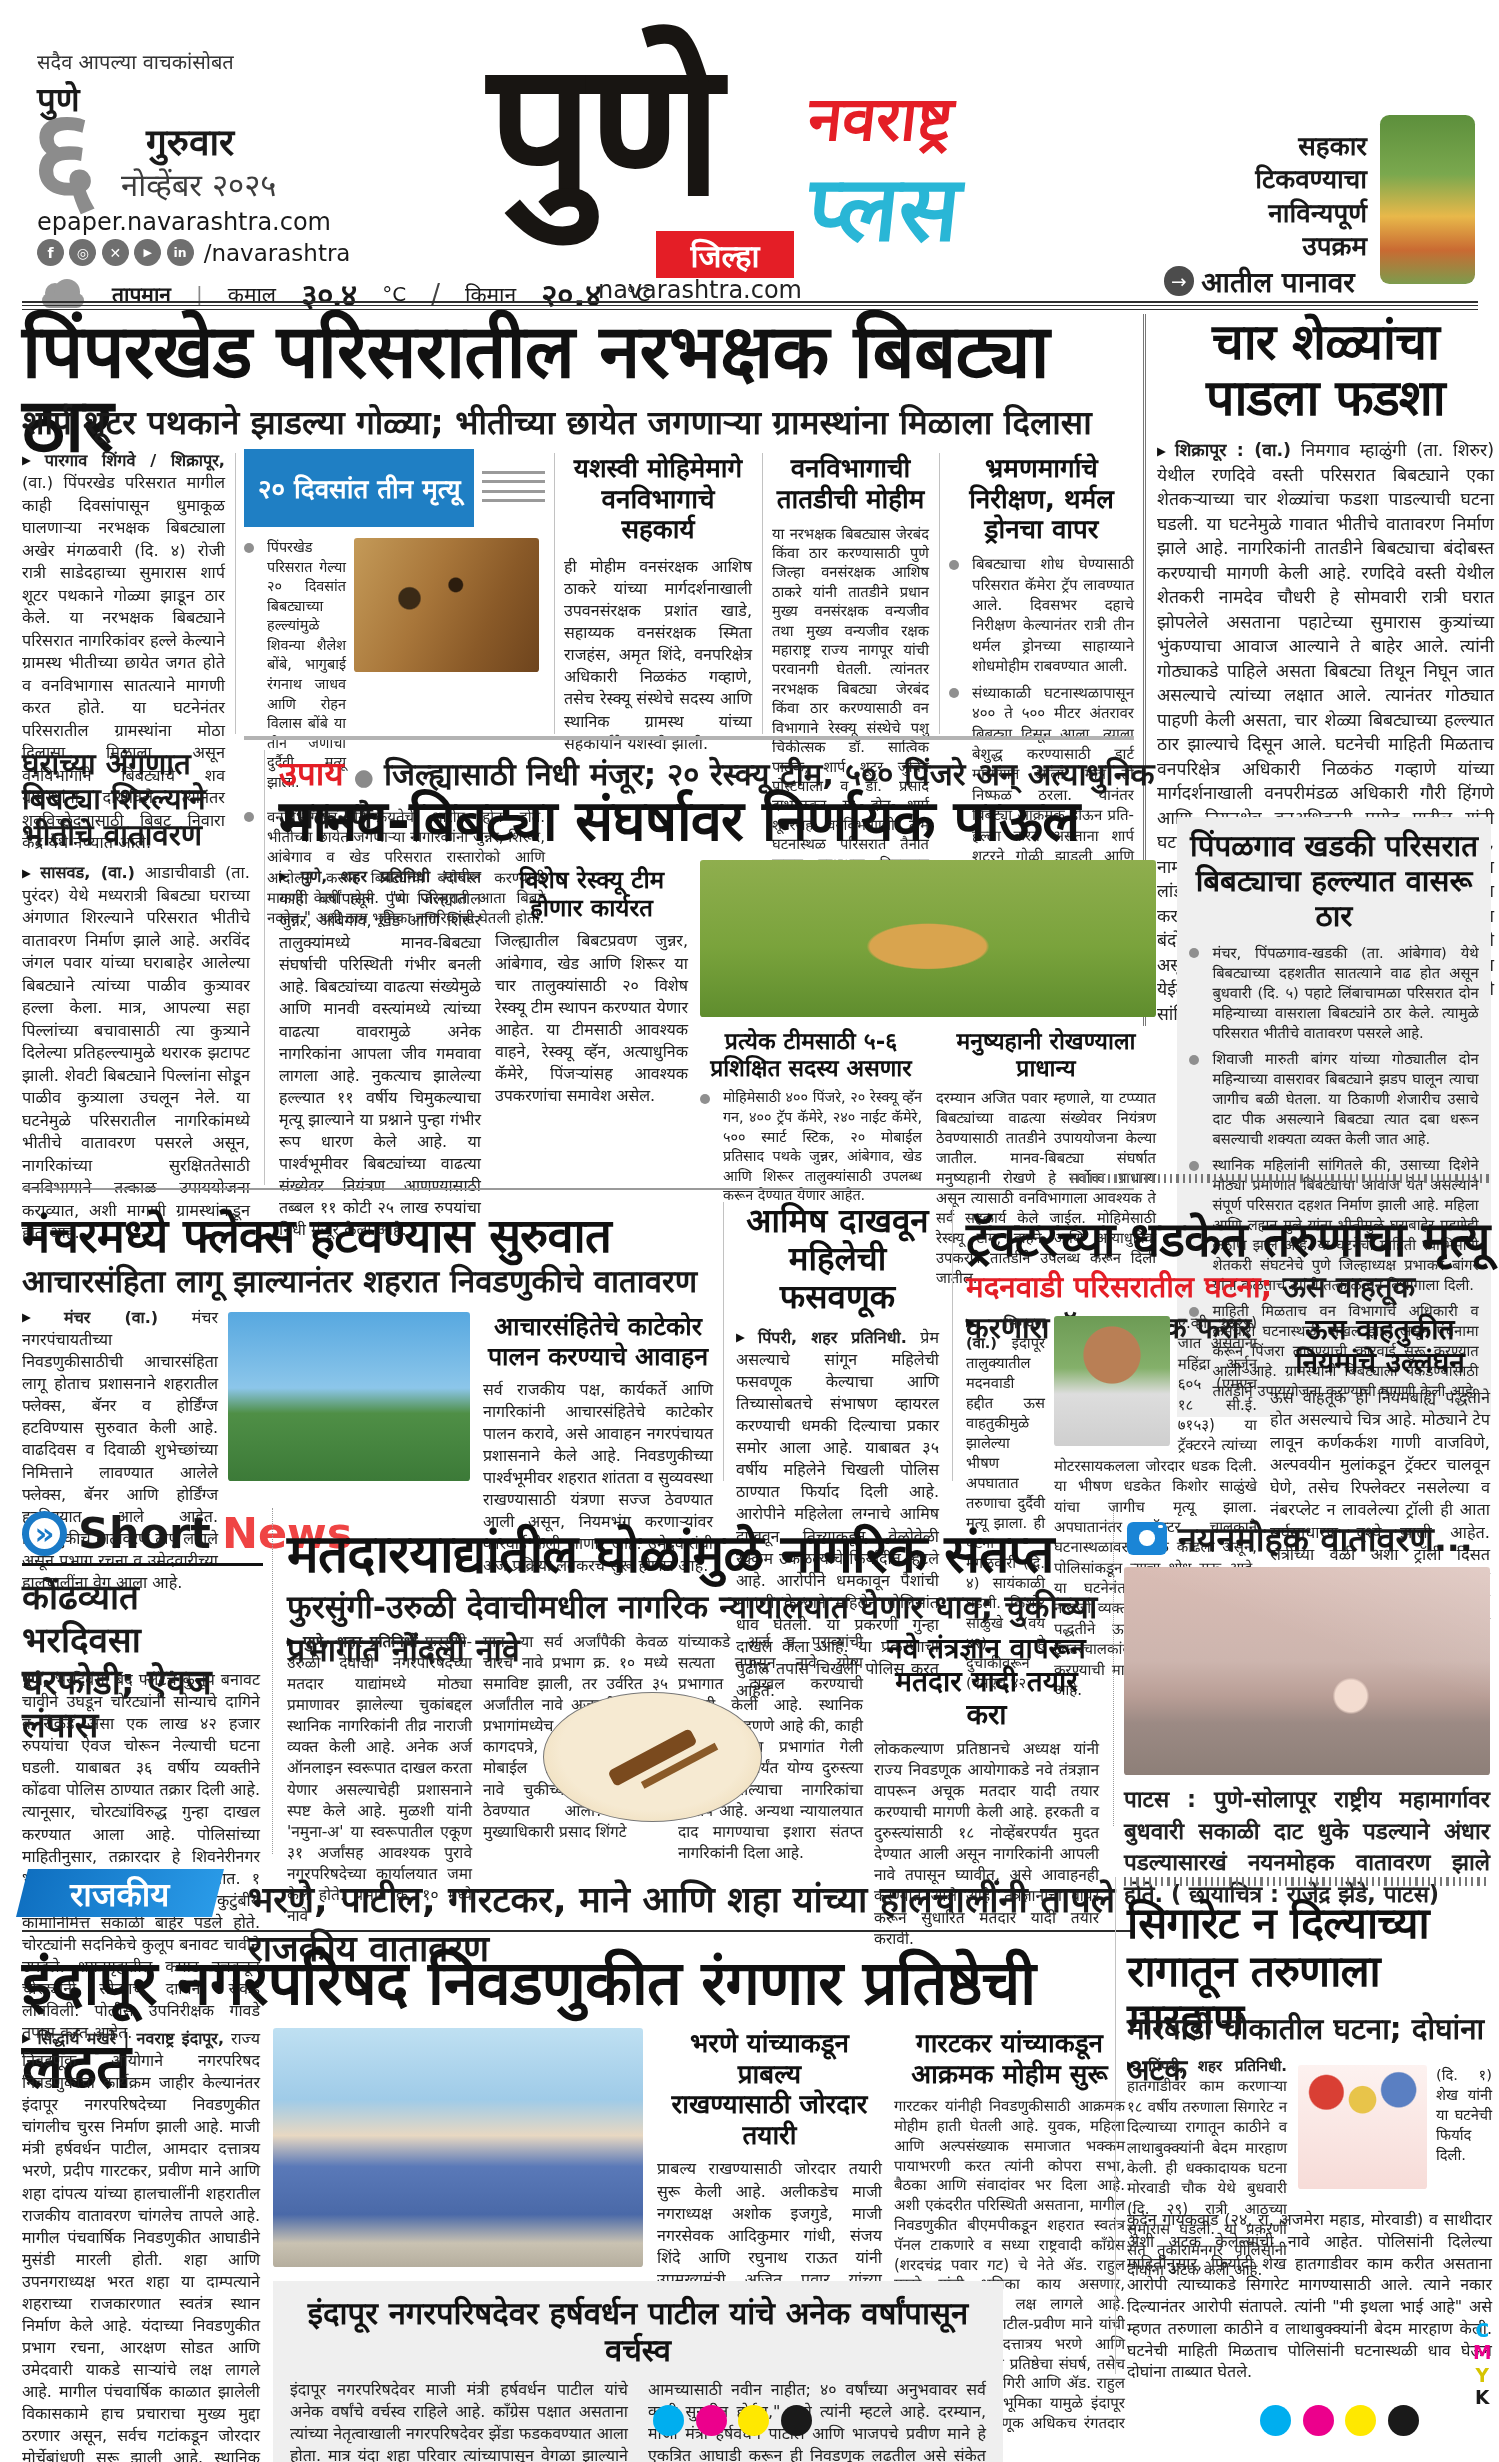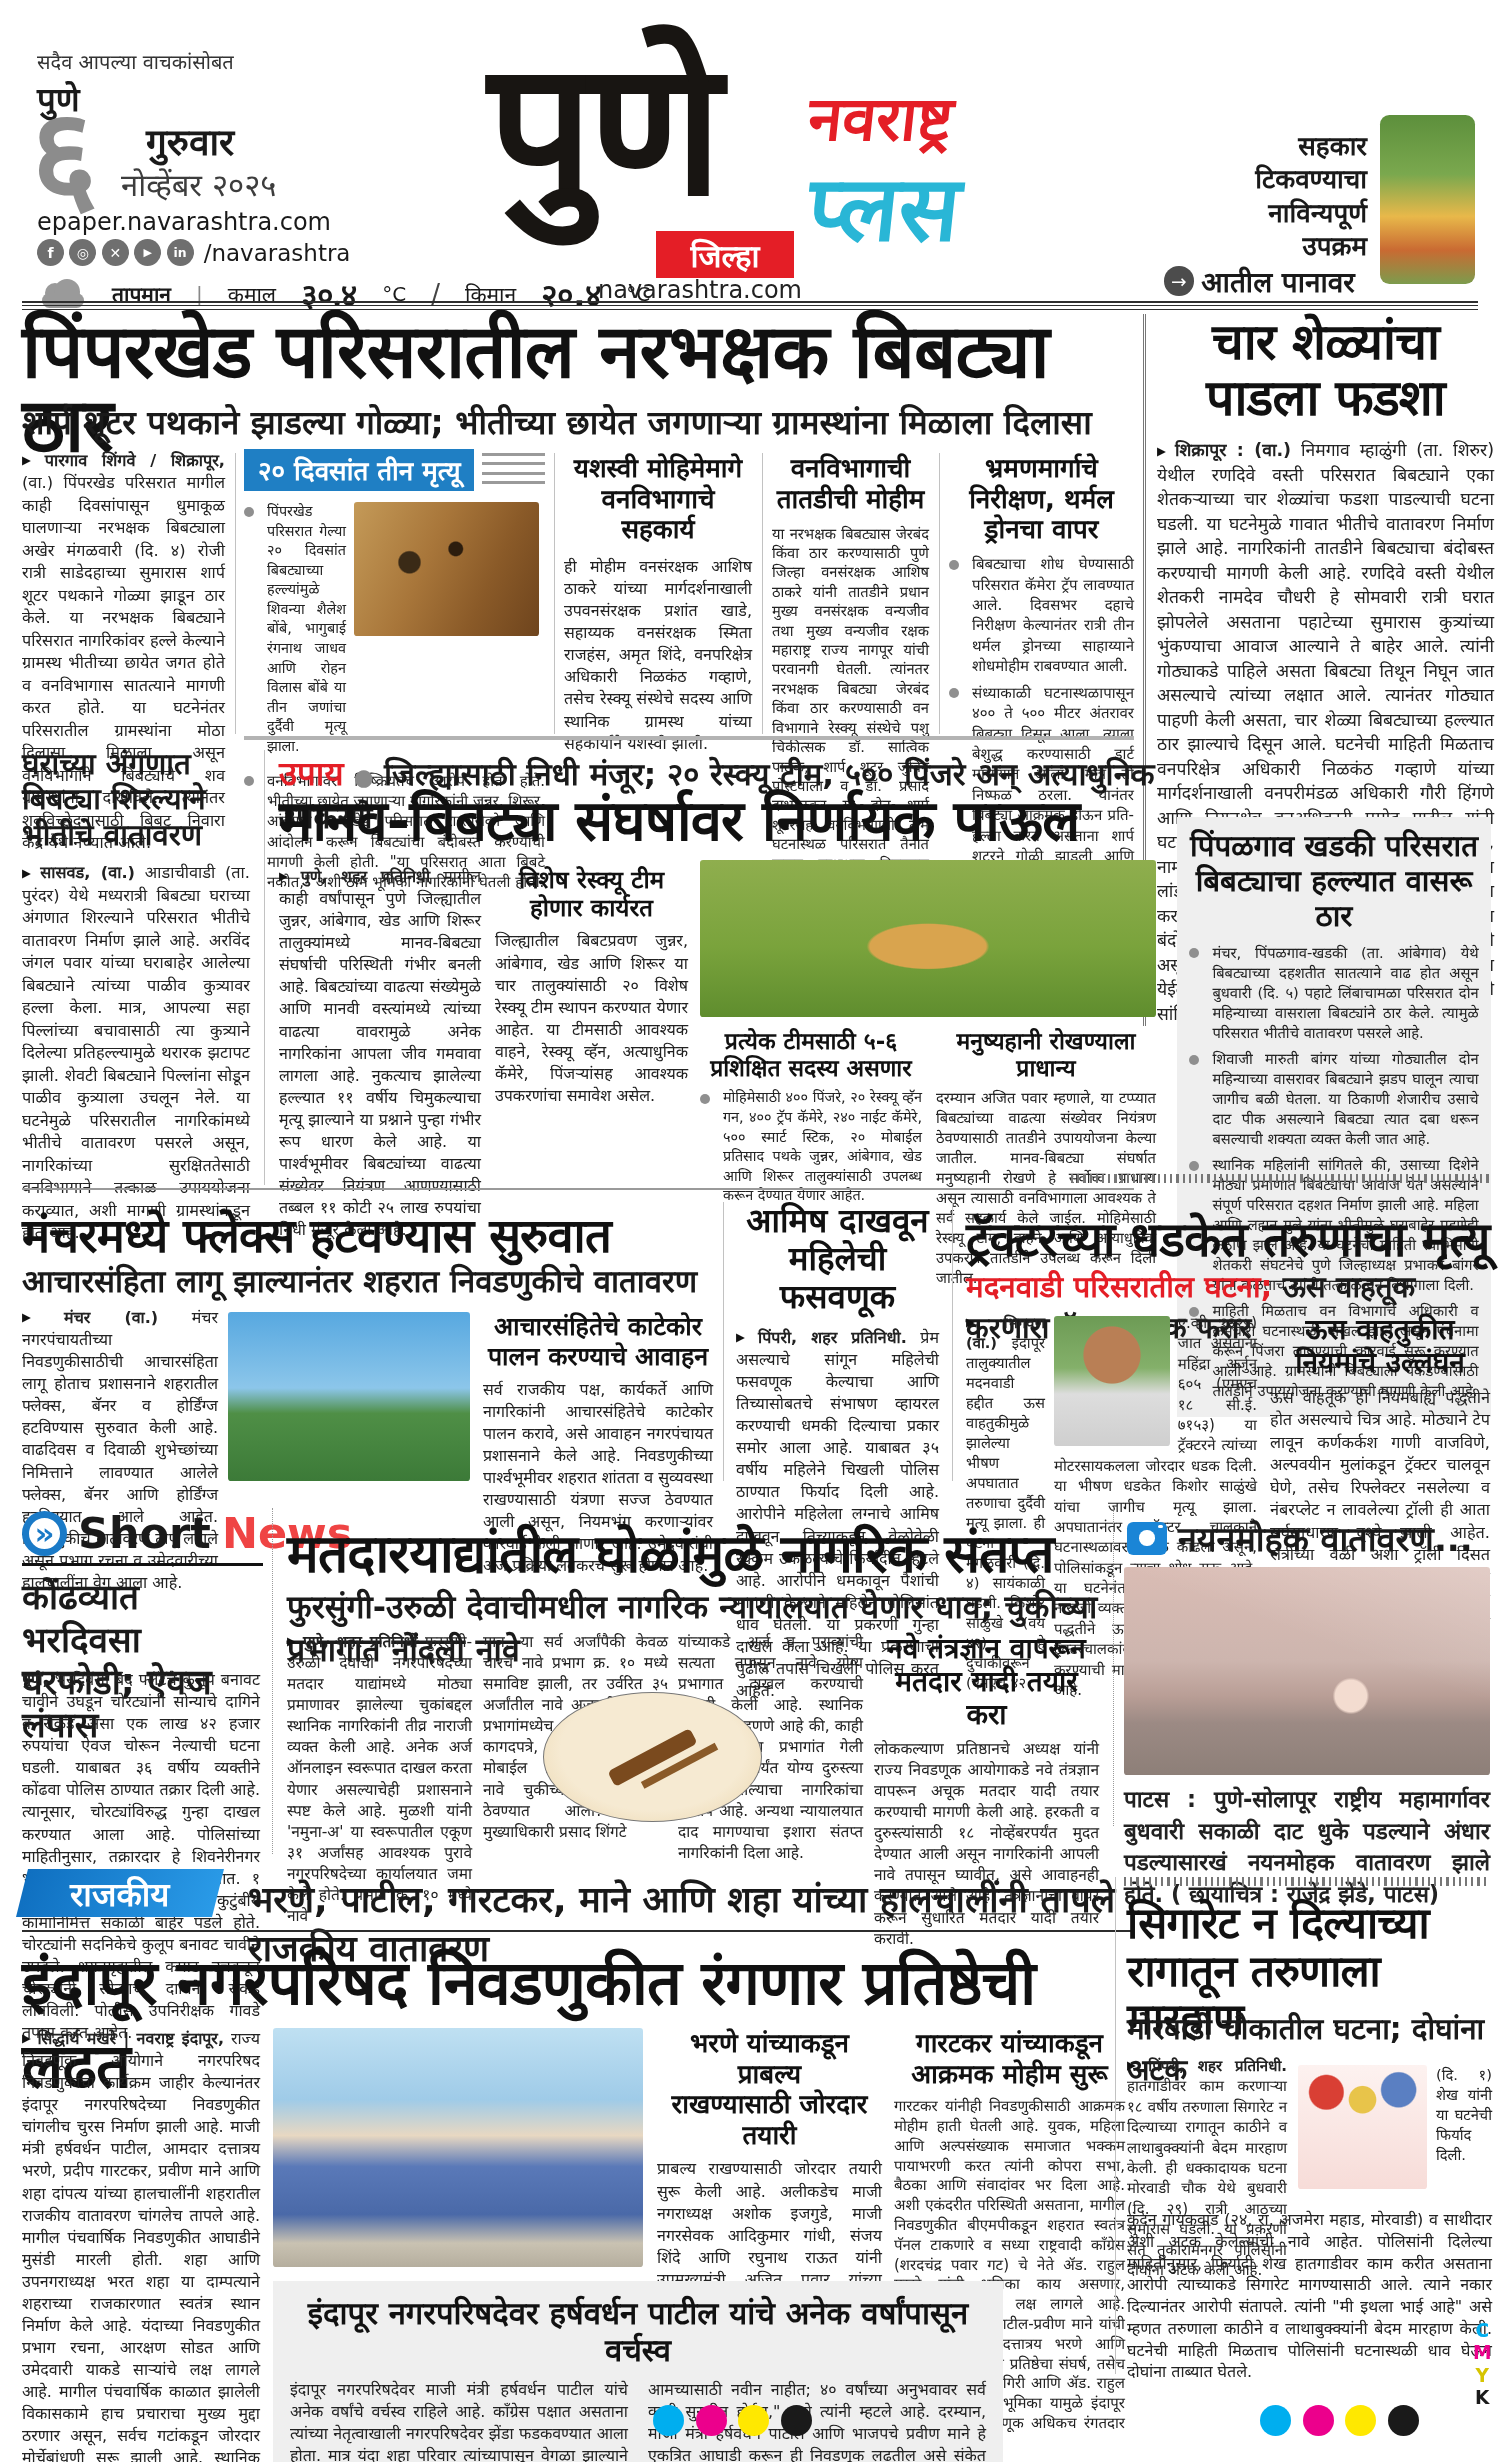--- a/index.html
+++ b/index.html
@@ -97,21 +97,21 @@
   <div class="vrule" style="left:554px;top:453px;height:281px;"></div>
   <div class="vrule" style="left:762px;top:453px;height:281px;"></div>
   <div class="vrule" style="left:939px;top:453px;height:281px;"></div>
 
   <div class="abs" style="left:22px;top:450px;width:203px;">
     <div class="body-txt"><span class="tri">▶</span><span class="b">पारगाव शिंगवे / शिक्रापूर,</span> <span>(वा.)</span> <span>पिंपरखेड परिसरात मागील काही दिवसांपासून धुमाकूळ घालणाऱ्या नरभक्षक बिबट्याला अखेर मंगळवारी (दि. ४) रोजी रात्री साडेदहाच्या सुमारास शार्प शूटर पथकाने गोळ्या झाडून ठार केले. या नरभक्षक बिबट्याने परिसरात नागरिकांवर हल्ले केल्याने ग्रामस्थ भीतीच्या छायेत जगत होते व वनविभागास सातत्याने मागणी करत होते. या घटनेनंतर परिसरातील ग्रामस्थांना मोठा दिलासा मिळाला असून वनविभागाने बिबट्याचे शव ग्रामस्थांना दाखविले. त्यानंतर शवविच्छेदनासाठी बिबट निवारा केंद्र येथे नेण्यात आले.</span></div>
   </div>
 
   <div class="abs" style="left:244px;top:449px;width:301px;">
     <div style="display:flex;align-items:center;gap:7.8px;">
-      <div style="background:#1f7fc4;color:#fff;font-weight:bold;font-size:26px;padding:3px 14px;white-space:nowrap;">२० दिवसांत तीन मृत्यू</div>
+      <div style="background:#1f7fc4;color:#fff;font-weight:bold;font-size:26px;padding:21px 14px;white-space:nowrap;">२० दिवसांत तीन मृत्यू</div>
       <div class="stripes" style="flex:1;height:34px;"></div>
     </div>
     <div style="display:flex;gap:7.8px;margin-top:11px;">
       <div class="body-sm" style="width:102px;font-size:14.4px;">
         <div class="bullet">
             <span class="dot"></span>
             <span>पिंपरखेड परिसरात गेल्या २० दिवसांत बिबट्याच्या हल्ल्यांमुळे शिवन्या शैलेश बोंबे, भागुबाई रंगनाथ जाधव आणि रोहन विलास बोंबे या तीन जणांचा दुर्दैवी मृत्यू झाला.</span>
           </div>
       </div>
       <div class="photo" style="width:185px;height:134px;background:

